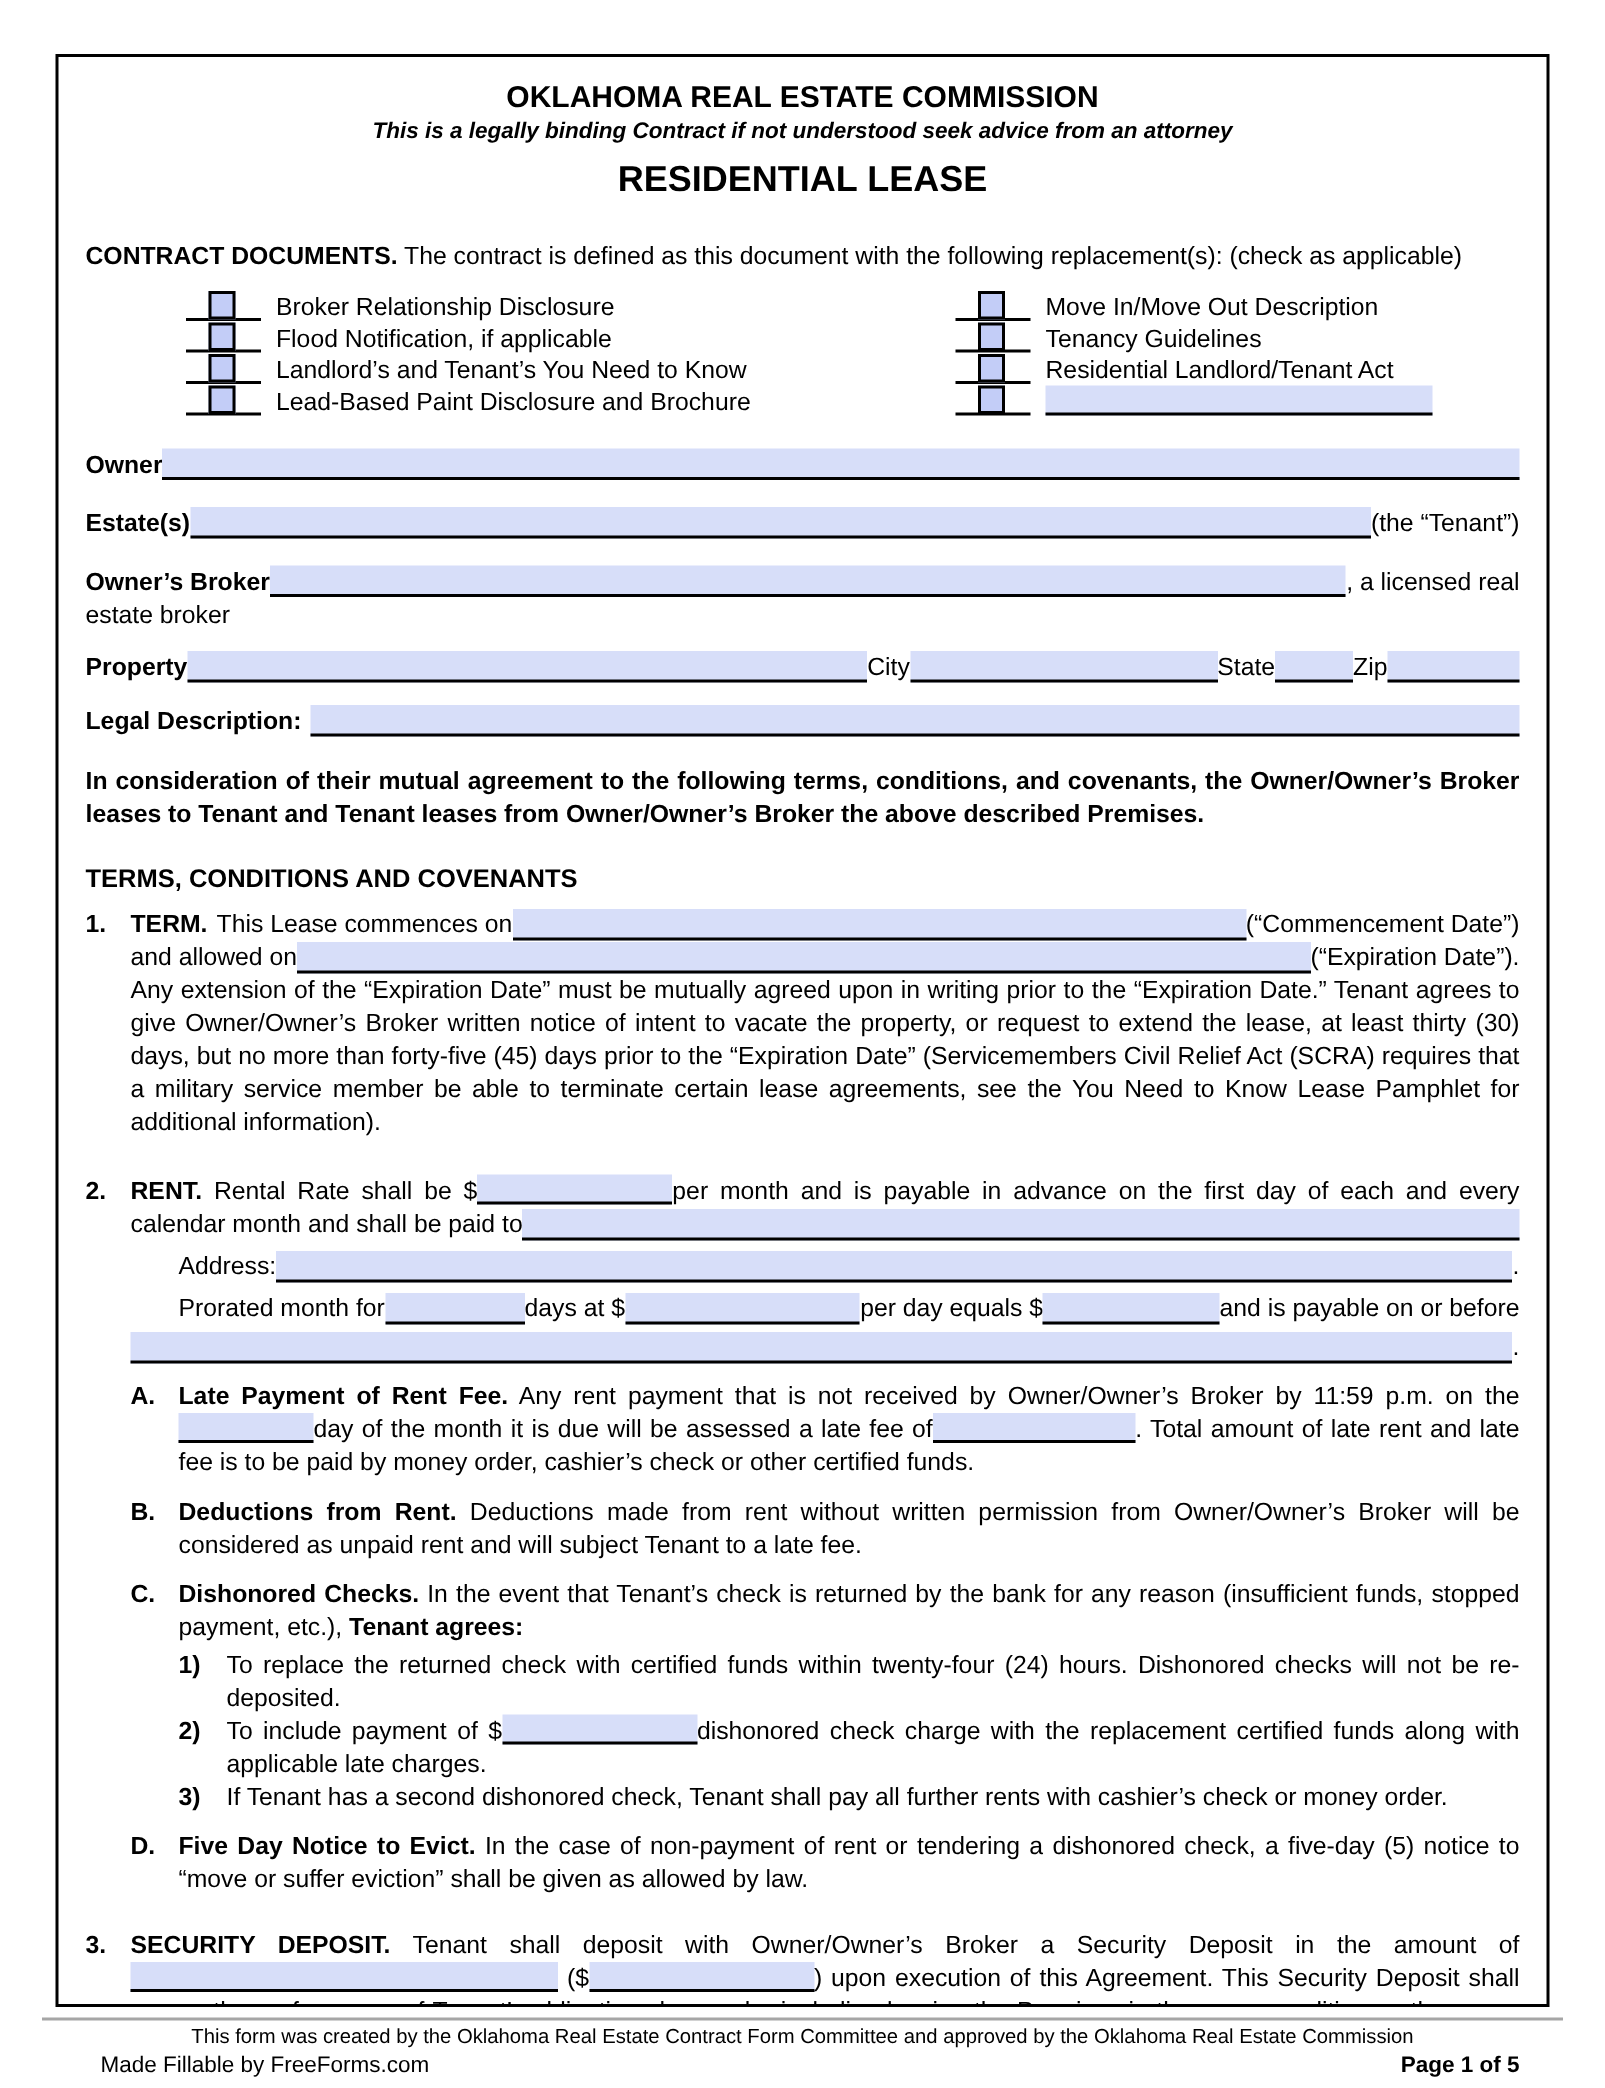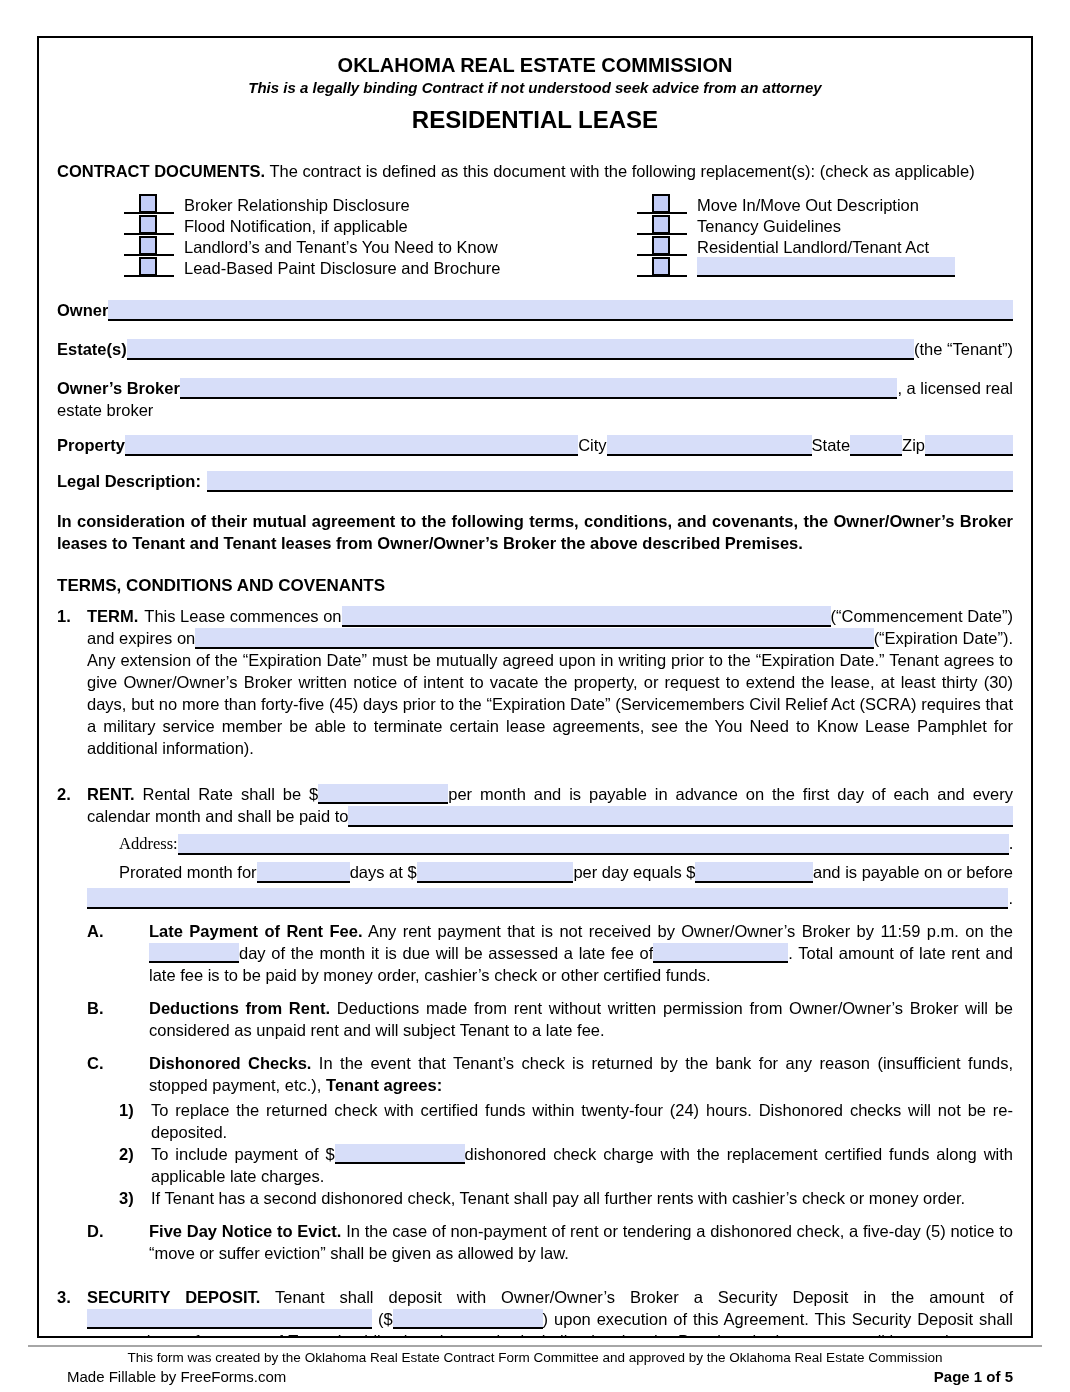--- a/index.html
+++ b/index.html
@@ -24,21 +24,21 @@
   .cbcol-left { width:513px; flex:none; }
   .cbcol-right { flex:1; }
   .cbrow { display:flex; align-items:flex-end; height:21px; }
   .cb { position:relative; width:50px; height:21px; flex:none; }
   .cb .cbline { position:absolute; left:0; right:0; bottom:0; border-bottom:2px solid #000; }
   .cb .box { position:absolute; left:15px; bottom:1px; width:18px; height:19px; background:#c3cdf7; border:2px solid #000; }
   .cblabel { margin-left:10px; margin-bottom:-2px; white-space:nowrap; }
   .cbfill { margin-left:10px; width:258px; height:21px; background:#d7def9; }
   
   .fill { background:#d7def9; border-bottom:2px solid #000; display:inline-block; height:20px; vertical-align:-4px; }
-  .fieldrow { display:flex; align-items:flex-end; }
+  .fieldrow { display:flex; align-items:flex-start; }
   .fieldrow .fill { height:21px; }
   .fieldrow .grow { flex:1; }
   .fieldrow span { white-space:nowrap; }
   .w52 { width:52px; } .w88 { width:88px; } .w95 { flex:1 1 95px; }
   .w130 { width:130px; } .w135 { width:135px; } .w150 { width:150px; } .w160 { flex:1 1 160px; }
   .w205 { width:205px; } .w285 { width:285px; } .weq { flex:1 1 120px; } .w90 { width:90px; }
   .mt22 { margin-top:22px; } .mt17 { margin-top:17px; } .mt13 { margin-top:13px; }
   .mt14 { margin-top:14px; } .mt8 { margin-top:8px; }
   .consideration { margin-top:18px; font-weight:bold; text-align:justify; }
   .tcc-heading { margin-top:21px; font-weight:bold; font-size:17px; }
@@ -48,21 +48,21 @@
   .item > .body { flex:1; }
   .just { text-align:justify; }
   .j-force { text-align:justify; text-align-last:justify; }
   .flexline { display:flex; align-items:flex-end; }
   .flexline span { white-space:nowrap; }
   .flexline .fill { height:21px; }
   .flexline .grow { flex:1; }
   .indent32 { margin-left:32px; }
   .sub { display:flex; margin-top:11px; }
   .sub > .let { width:32px; flex:none; font-weight:bold; }
-  .sub > .sbody { flex:1; text-align:justify;margin-left:30px; }
+  .sub > .sbody { flex:1; text-align:justify; }
   .sublist { margin-left:32px; margin-top:3px; }
   .sub2 { display:flex; }
   .sub2 > .n2 { width:32px; flex:none; font-weight:bold; }
   .sub2 > .s2body { flex:1; text-align:justify; }
   .gap6 { margin-left:6px; }
   
   .footer-divider { position:absolute; left:28px; right:28px; top:1345px; border-top:2px solid #a6a6a6; }
   .footer-note { position:absolute; left:0; right:0; top:1349px; text-align:center; font-size:13.5px; line-height:17px; }
   .footer-bottom { position:absolute; left:57px; right:57px; top:1366px; display:flex; align-items:baseline; font-size:15px; }
   .footer-bottom .docid { font-weight:bold; }
@@ -187,40 +187,40 @@
   <div class="item mt8">
     <div class="num">1.</div>
     <div class="body">
       <div class="flexline">
         <b>TERM.</b>
         <span class="gap6">This Lease commences on</span>
         <span class="fill grow"></span>
         <span>(“Commencement Date”)</span>
       </div>
       <div class="flexline">
-        <span>and expires on</span>
+        <span>and allowed on</span>
         <span class="fill grow"></span>
         <span>(“Expiration Date”).</span>
       </div>
       <div class="just">Any extension of the “Expiration Date” must be mutually agreed upon in writing prior to the “Expiration Date.” Tenant agrees to give Owner/Owner’s Broker written notice of intent to vacate the property, or request to extend the lease, at least thirty (30) days, but no more than forty-five (45) days prior to the “Expiration Date” (Servicemembers Civil Relief Act (SCRA) requires that a military service member be able to terminate certain lease agreements, see the You Need to Know Lease Pamphlet for additional information).</div>
     </div>
   </div>
 
   <div class="item" style="margin-top:24px;">
     <div class="num">2.</div>
     <div class="body">
       <div class="j-force">
         <b>RENT.</b>
         <span>Rental Rate shall be $</span><span class="fill w130"></span><span>per month and is payable in advance on the first day of each and every</span>
       </div>
       <div class="flexline">
         <span>calendar month and shall be paid to</span>
         <span class="fill grow"></span>
       </div>
-      <div class="flexline indent32" style="margin-top:6px;font-family:Liberation Serif, serif;">
+      <div class="flexline indent32" style="margin-top:6px;">
         <span>Address:</span>
         <span class="fill grow"></span>
         <span>.</span>
       </div>
       <div class="flexline indent32" style="margin-top:6px;">
         <span>Prorated month for</span>
         <span class="fill w95"></span>
         <span>days at $</span>
         <span class="fill w160"></span>
         <span>per day equals $</span>

